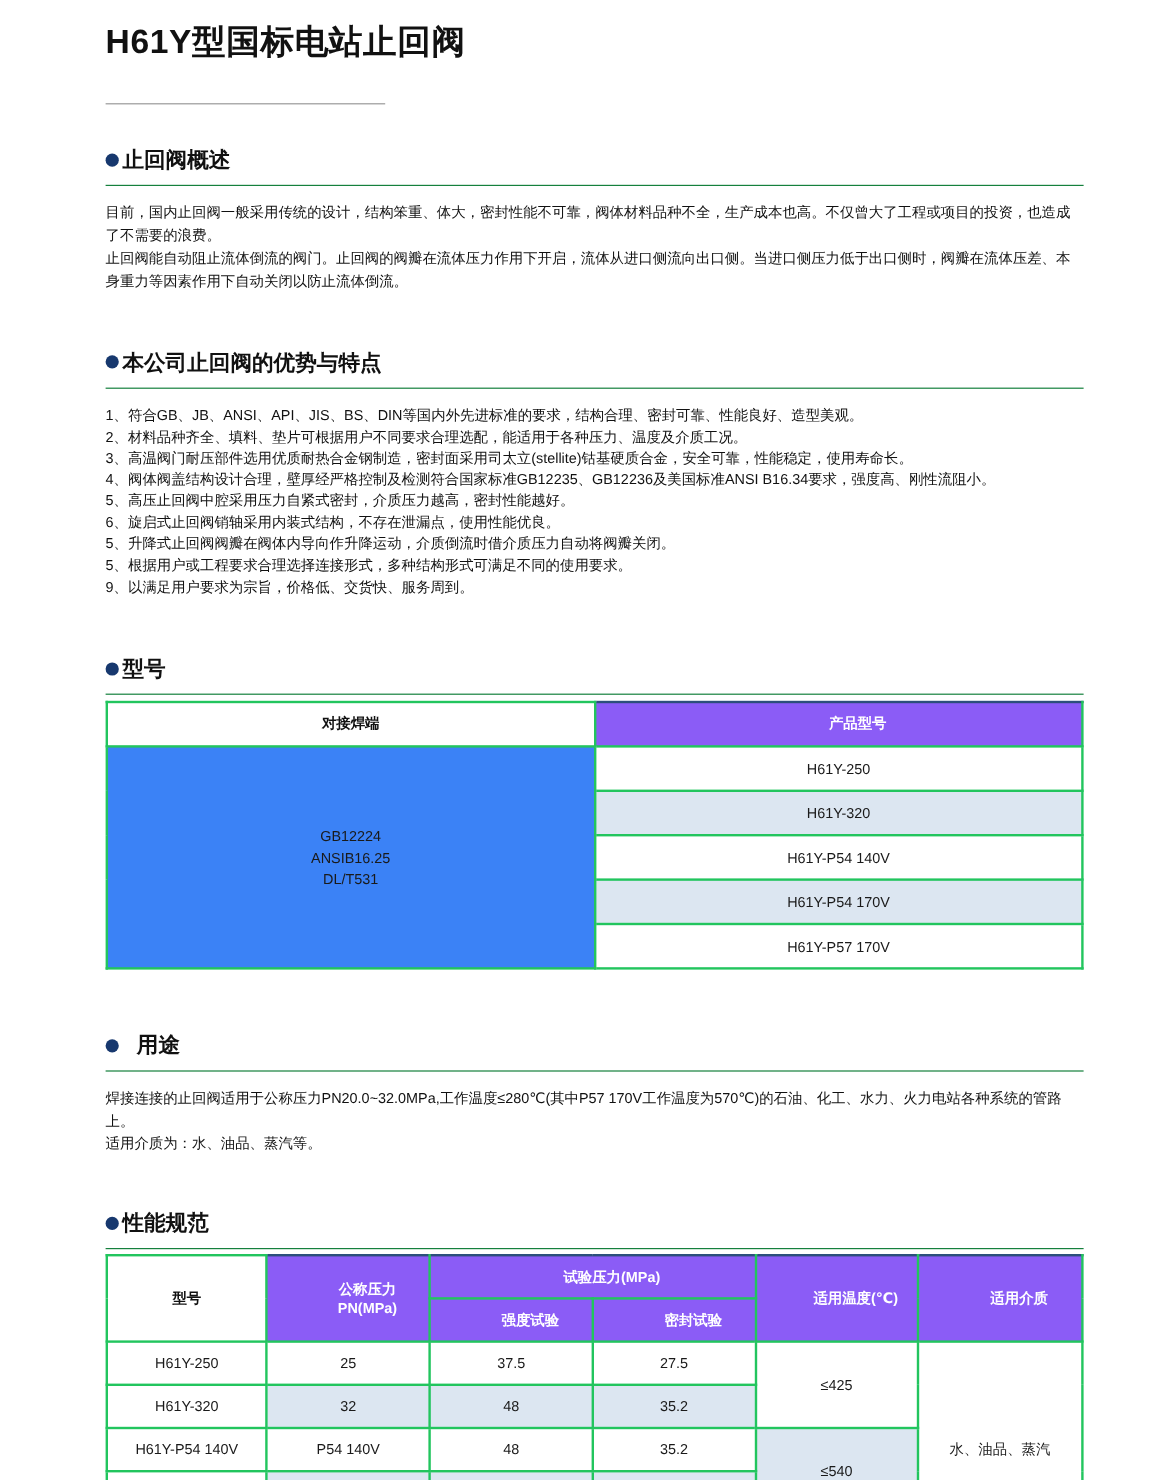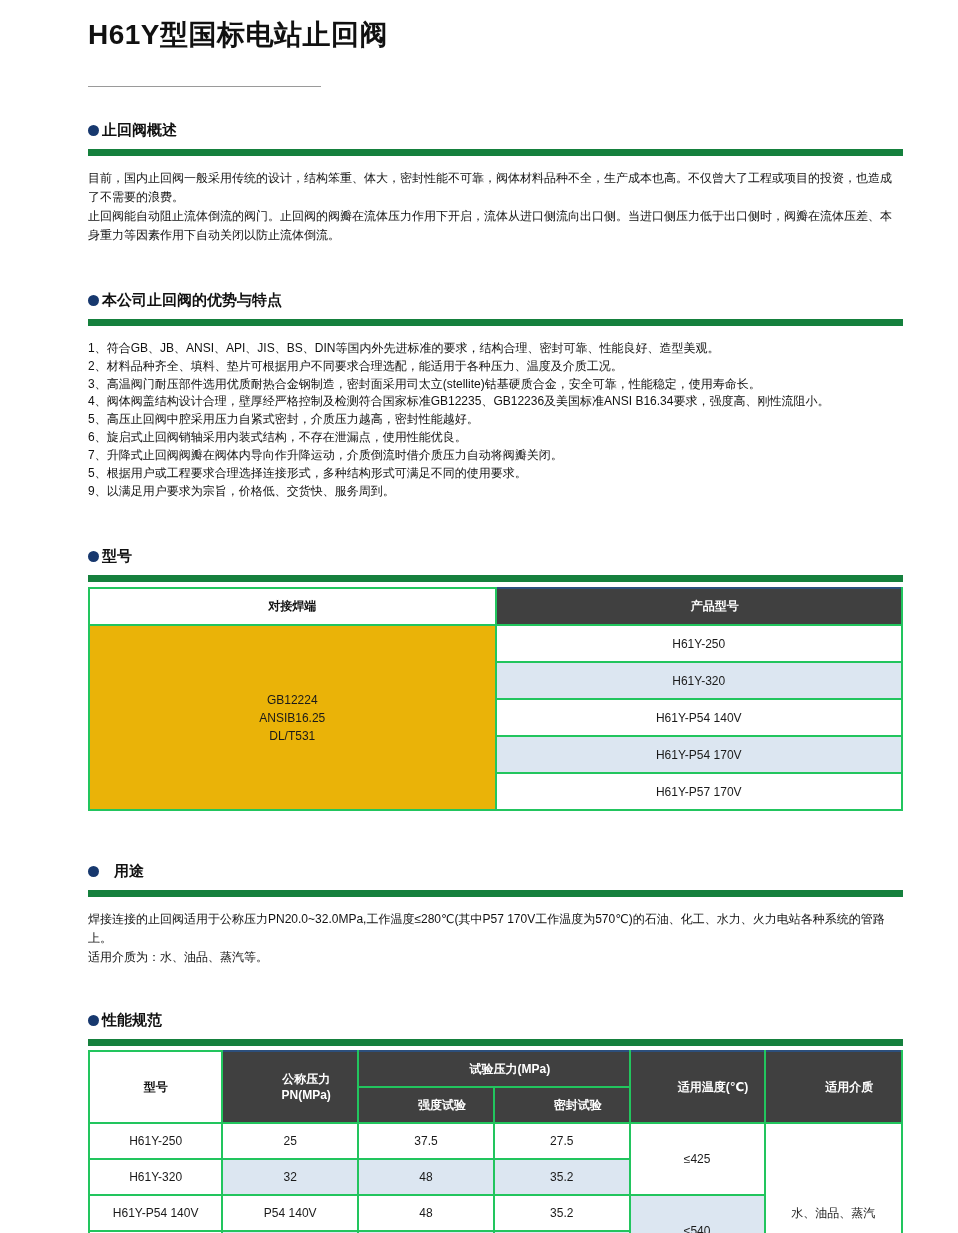--- a/index.html
+++ b/index.html
@@ -25,25 +25,25 @@
     width: 233px;
     border-bottom: 1px solid #9a9a9a;
     margin-top: 32px;
   }
   .sec {
     margin-top: 0;
   }
   .sec-head {
     display: flex;
     align-items: center;
-    font-size: 15px;
+    font-size: 18px;
     font-weight: bold;
     color: #111;
     padding-bottom: 9px;
-    border-bottom: 7px solid #15803d;
+    border-bottom: 1px solid #15803d;
   }
   .bullet {
     width: 11px;
     height: 11px;
     border-radius: 50%;
     background: #17386e;
     display: inline-block;
     margin-right: 3px;
     flex: 0 0 auto;
   }
@@ -72,33 +72,33 @@
   table, th, td { border: 2px solid #22c55e; }
   table { border: 2px solid #262626; }
   th, td {
     font-size: 12px;
     text-align: center;
     vertical-align: middle;
     padding: 2px 4px;
   }
   th { font-weight: bold; }
   .blue-th {
-    background: #404040;
+    background: #8b5cf6;
     color: #ffffff;
     border-top-color: #2c4f7c;
     padding-left: 36px;
   }
   .white-th {
     background: #ffffff;
     color: #111;
   }
   .model-table th { height: 37px; }
   .model-table td { height: 37px; }
   .stripe { background: #dce6f1; }
-  .standards-cell { line-height: 1.5; background: #eab308; }
+  .standards-cell { line-height: 1.5; background: #3b82f6; }
   .perf-table th { height: 36px; }
   .perf-table td { height: 36px; }
   .two-line div { line-height: 1.35; }
 
   .watermark-area {
     position: absolute;
     left: 68px;
     bottom: 8px;
     width: 300px;
     height: 42px;
@@ -135,21 +135,21 @@
       <span class="bullet"></span>
       <span>本公司止回阀的优势与特点</span>
     </div>
     <div class="features-body">
       <p class="feat-item">1、符合GB、JB、ANSI、API、JIS、BS、DIN等国内外先进标准的要求，结构合理、密封可靠、性能良好、造型美观。</p>
       <p class="feat-item">2、材料品种齐全、填料、垫片可根据用户不同要求合理选配，能适用于各种压力、温度及介质工况。</p>
       <p class="feat-item">3、高温阀门耐压部件选用优质耐热合金钢制造，密封面采用司太立(stellite)钴基硬质合金，安全可靠，性能稳定，使用寿命长。</p>
       <p class="feat-item">4、阀体阀盖结构设计合理，壁厚经严格控制及检测符合国家标准GB12235、GB12236及美国标准ANSI B16.34要求，强度高、刚性流阻小。</p>
       <p class="feat-item">5、高压止回阀中腔采用压力自紧式密封，介质压力越高，密封性能越好。</p>
       <p class="feat-item">6、旋启式止回阀销轴采用内装式结构，不存在泄漏点，使用性能优良。</p>
-      <p class="feat-item">7、升降式止回阀阀瓣在阀体内导向作升降运动，介质倒流时借介质压力自动将阀瓣关闭。</p>
+      <p class="feat-item">5、升降式止回阀阀瓣在阀体内导向作升降运动，介质倒流时借介质压力自动将阀瓣关闭。</p>
       <p class="feat-item">5、根据用户或工程要求合理选择连接形式，多种结构形式可满足不同的使用要求。</p>
       <p class="feat-item">9、以满足用户要求为宗旨，价格低、交货快、服务周到。</p>
     </div>
   </div>
 
   <div class="sec">
     <div class="sec-head model-head">
       <span class="bullet"></span>
       <span>型号</span>
     </div>

